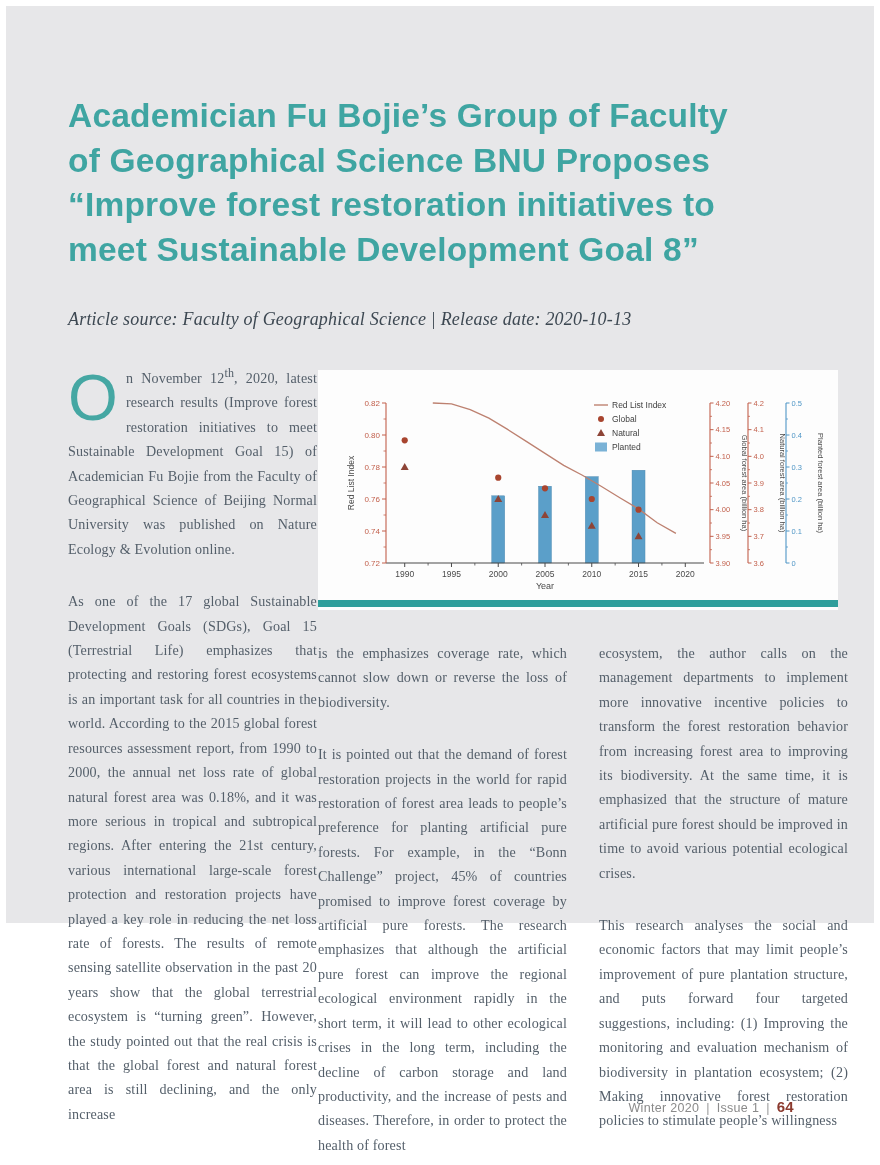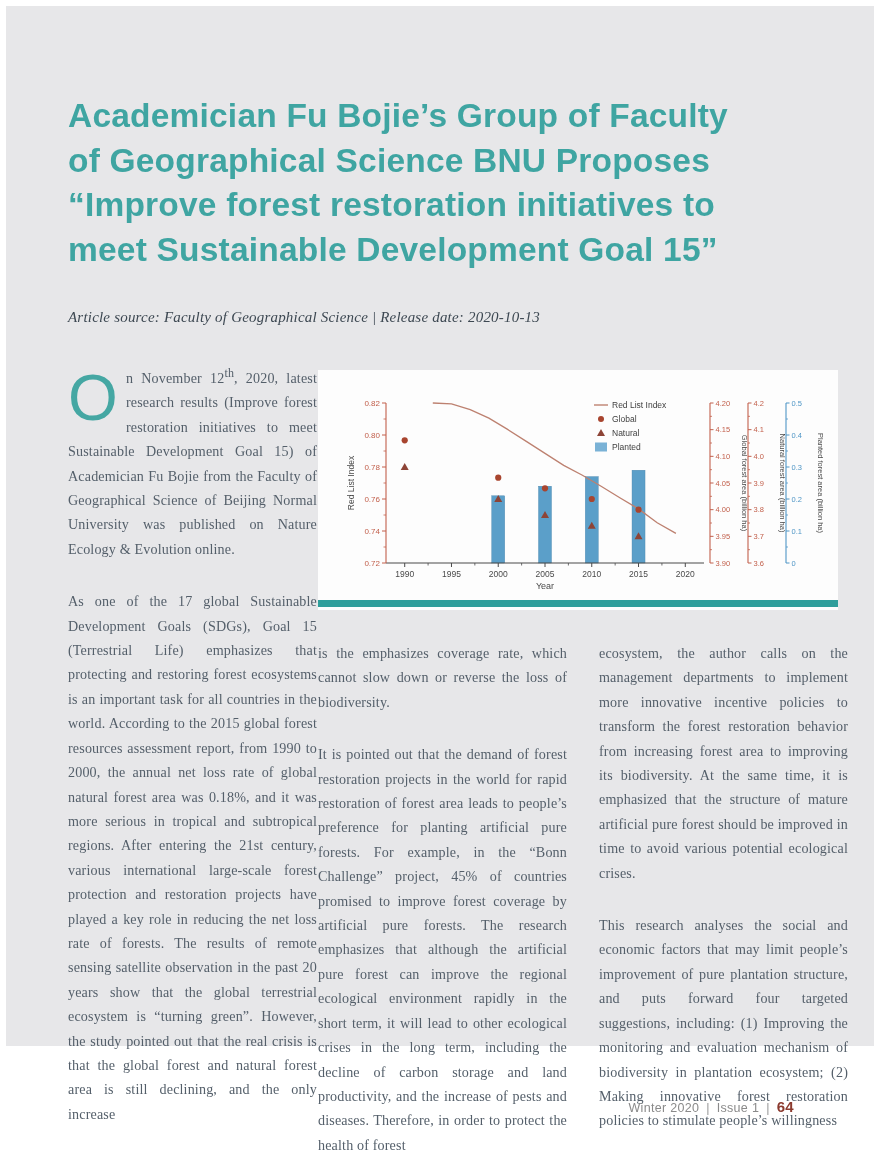--- a/index.html
+++ b/index.html
@@ -1,29 +1,29 @@
 <!DOCTYPE html>
 <html><head>
 <meta charset="utf-8">
 <style>
   * { margin:0; padding:0; box-sizing:border-box; }
   html,body { width:880px; height:1165px; background:#ffffff; overflow:hidden; }
   body { font-family:"Liberation Serif", serif; }
   .sheet {
-    position:absolute; left:6px; top:6px; width:868px; height:1040px;
+    position:absolute; left:6px; top:6px; width:868px; height:917px;
     background:#e7e7e9;
   }
   .title {
     position:absolute; left:62px; top:88px; width:770px;
     font-family:"Liberation Sans", sans-serif; font-weight:bold;
     font-size:33.5px; line-height:44.5px; color:#3fa5a2; letter-spacing:0.2px;
   }
   .source-line {
     position:absolute; left:62px; top:303px; width:700px;
-    font-style:italic; font-size:15px; color:#3d4852; letter-spacing:0.2px;
+    font-style:italic; font-size:18px; color:#3d4852; letter-spacing:0.2px;
   }
   .col {
     position:absolute; width:249px;
     font-size:14.1px; line-height:24.4px; color:#545f6a;
     text-align:justify; letter-spacing:0.15px;
   }
   .col p + p { margin-top:28px; }
   .col-1 { left:62px;  top:360px; }
   .col-2 { left:312px; top:635px; }
   .col-3 { left:593px; top:635px; }
@@ -51,21 +51,21 @@
 </style>
 </head>
 <body>
 
 <div class="sheet">
 
   <div class="title">
     <div>Academician Fu Bojie’s Group of Faculty</div>
     <div>of Geographical Science BNU Proposes</div>
     <div>“Improve forest restoration initiatives to</div>
-    <div>meet Sustainable Development Goal 15”</div>
+    <div>meet Sustainable Development Goal 8”</div>
   </div>
 
   <div class="source-line">Article source: Faculty of Geographical Science |  Release date: 2020-10-13</div>
 
   <div class="col col-1">
     <p><span class="dropcap">O</span><span>n November 12</span><sup>th</sup><span>, 2020, latest research results (Improve forest restoration initiatives to meet Sustainable Development Goal 15) of Academician Fu Bojie from the Faculty of Geographical Science of Beijing Normal University was published on Nature Ecology &amp; Evolution online.</span></p>
     <p>As one of the 17 global Sustainable Development Goals (SDGs), Goal 15 (Terrestrial Life) emphasizes that protecting and restoring forest ecosystems is an important task for all countries in the world. According to the 2015 global forest resources assessment report, from 1990 to 2000, the annual net loss rate of global natural forest area was 0.18%, and it was more serious in tropical and subtropical regions. After entering the 21st century, various international large-scale forest protection and restoration projects have played a key role in reducing the net loss rate of forests. The results of remote sensing satellite observation in the past 20 years show that the global terrestrial ecosystem is “turning green”. However, the study pointed out that the real crisis is that the global forest and natural forest area is still declining, and the only increase</p>
   </div>
 
   <div class="chart-panel">

